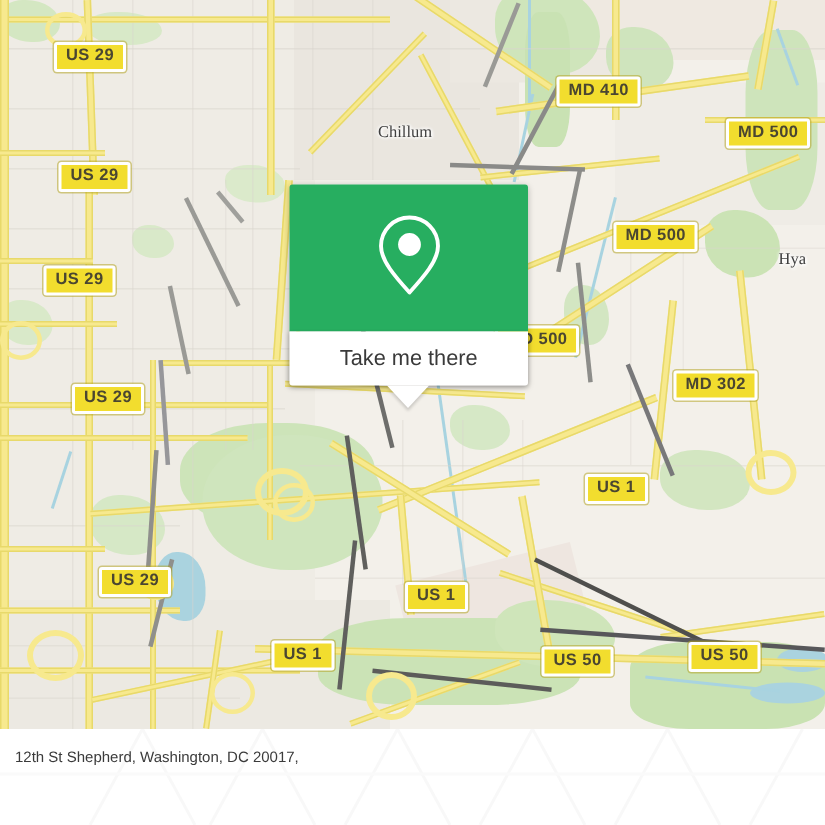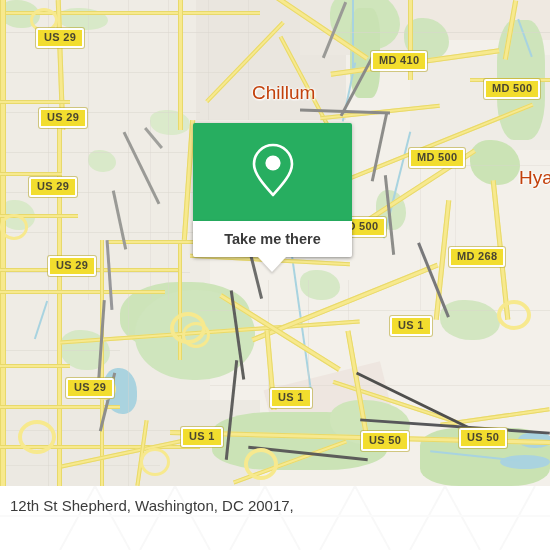--- a/index.html
+++ b/index.html
@@ -26,25 +26,25 @@
   .railx{position:absolute;background:#6d6d6b;}
   .streamline{position:absolute;background:#a8d3e0;}
 
   
   .shield{
     position:absolute;background:#f2dd2e;border:2px solid #ffffff;
     color:#4a4631;font-size:11px;font-weight:bold;letter-spacing:.3px;
     padding:2px 6px 3px;border-radius:2px;white-space:nowrap;line-height:11px;
     box-shadow:0 0 0 1px rgba(180,165,40,.55);
   }
-  .placelbl{position:absolute;color:#c2410c;font-size:19px;white-space:nowrap;
-    text-shadow:0 0 3px #fff,0 0 3px #fff,0 0 2px #fff,1px 1px 2px #fff;}
-
-  
-  .callout{position:absolute;left:193px;top:123px;width:159px;font-weight:bold;}
+  .placelbl{position:absolute;color:#404040;font-size:11px;white-space:nowrap;
+    text-shadow:0 0 3px #fff,0 0 3px #fff,0 0 2px #fff,1px 1px 2px #fff;font-family:Liberation Serif, serif;}
+
+  
+  .callout{position:absolute;left:193px;top:123px;width:159px;}
   .callout-head{
     width:159px;height:98px;background:#27ae60;
     display:flex;align-items:center;justify-content:center;
     border-radius:2px 2px 0 0;
   }
   .callout-foot{
     width:159px;height:36px;background:#ffffff;border-radius:0 0 2px 2px;
     display:flex;align-items:center;justify-content:center;
     box-shadow:0 1px 3px rgba(0,0,0,.22);
   }
@@ -63,21 +63,21 @@
     position:absolute;left:0;top:465px;width:550px;height:21px;
     background:rgba(255,255,255,.80);
     display:flex;align-items:center;
   }
   .attrib span{font-size:12.5px;color:#333;padding-left:9px;}
 
   
   .footer{position:absolute;left:0;top:486px;width:550px;height:64px;background:#fff;overflow:hidden;}
   .footer-wm{position:absolute;inset:0;opacity:.35;}
   .footer-txt{position:absolute;left:10px;top:8px;width:350px;
-    font-size:15px;line-height:23px;color:#3b3b3b;}
+    font-size:10px;line-height:23px;color:#3b3b3b;}
   .brand{position:absolute;right:11px;top:16px;display:flex;align-items:center;gap:3px;}
   .brand-word{font-size:29px;color:#2b2b2b;letter-spacing:-.6px;line-height:29px;}
 </style>
 </head>
 <body>
 
 <div class="screen">
 
   <div class="map">
     <div class="map-base"></div>
@@ -229,21 +229,21 @@
     <div id="shield-layer">
         <div class="shield" style="left: 36px; top: 28px;">US 29</div>
         <div class="shield" style="left: 39px; top: 108px;">US 29</div>
         <div class="shield" style="left: 29px; top: 177px;">US 29</div>
         <div class="shield" style="left: 48px; top: 256px;">US 29</div>
         <div class="shield" style="left: 66px; top: 378px;">US 29</div>
         <div class="shield" style="left: 371px; top: 51px;">MD 410</div>
         <div class="shield" style="left: 484px; top: 79px;">MD 500</div>
         <div class="shield" style="left: 409px; top: 148px;">MD 500</div>
         <div class="shield" style="left: 330px; top: 217px;">MD 500</div>
-        <div class="shield" style="left: 449px; top: 247px;">MD 268</div>
+        <div class="shield" style="left: 449px; top: 247px;">MD 302</div>
         <div class="shield" style="left: 390px; top: 316px;">US 1</div>
         <div class="shield" style="left: 270px; top: 388px;">US 1</div>
         <div class="shield" style="left: 181px; top: 427px;">US 1</div>
         <div class="shield" style="left: 361px; top: 431px;">US 50</div>
         <div class="shield" style="left: 459px; top: 428px;">US 50</div>
       </div>
 
     <div class="callout-shadow"></div>
     <div class="callout">
       <div class="callout-head">

